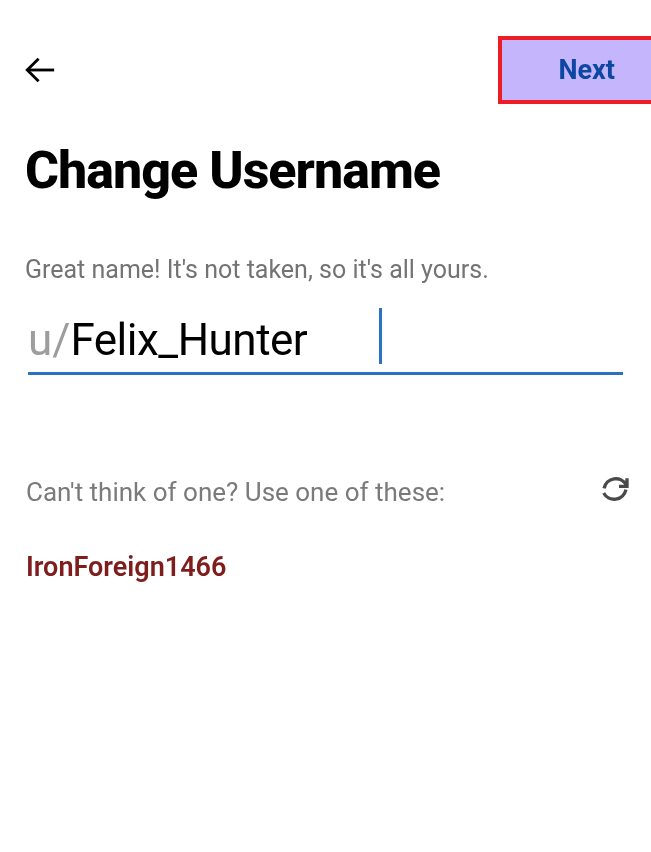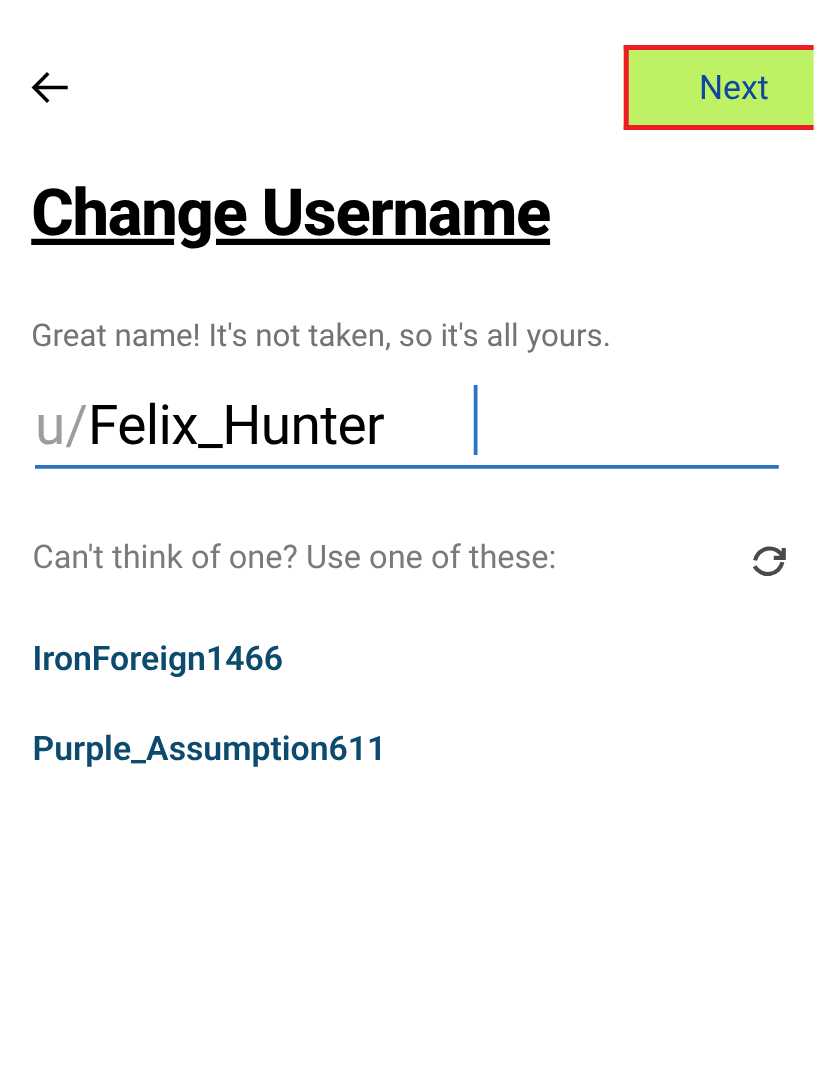--- a/index.html
+++ b/index.html
@@ -33,32 +33,31 @@
       height: 34px;
       stroke: #000;
       stroke-width: 2;
       fill: none;
     }
     .next-button {
       border: 4px solid #ee1c25;
       border-right: none;
       padding: 14px 36px 14px 56px;
       color: #0d47a1;
-      font-weight: 400;
+      font-weight: 700;
       font-size: 27px;
       cursor: pointer;
-      background: #bef264;
+      background: #c4b5fd;
     }
     .title {
       font-size: 52px;
       font-weight: 800;
       letter-spacing: -1px;
       color: #000;
       padding: 36px 0 0 25px;
-      text-decoration: underline;
     }
     .status-message {
       color: #737373;
       font-size: 25px;
       padding: 54px 25px 0 25px;
     }
     .input-row {
       margin: 30px 28px 0 28px;
       border-bottom: 3px solid #2a72c2;
       display: flex;
@@ -87,22 +86,23 @@
       position: absolute;
       width: 3px;
       height: 56px;
       background: #2a72c2;
       bottom: 8px;
       left: 351px;
     }
     .suggestion-header {
       display: flex;
       justify-content: space-between;
-      align-items: flex-start;
+      align-items: flex-end;
       padding: 56px 18px 0 26px;
+      margin-top: 40px;
     }
     .suggestion-label {
       color: #7a7a7a;
       font-size: 26px;
     }
     .refresh-icon {
       width: 36px;
       height: 36px;
       cursor: pointer;
       display: flex;
@@ -115,21 +115,21 @@
       stroke: #4a4a4a;
       stroke-width: 2.5;
       fill: none;
     }
     .suggestions {
       padding: 44px 0 0 26px;
     }
     .suggestion-item {
       font-size: 27px;
       font-weight: 600;
-      color: #0c4a6e;
+      color: #7f1d1d;
       margin-bottom: 40px;
       cursor: pointer;
     }
   </style>
 </head>
 <body>
 
 <div class="header">
   <div class="back-icon">
     <svg viewBox="0 0 24 24">
@@ -155,14 +155,13 @@
   <div class="refresh-icon">
     <svg viewBox="0 0 24 24">
       <path d="M21 4 L21 10 L15 10"></path>
       <path d="M3.5 15 a9 9 0 0 0 16.7 -2.5 M20.5 9 a9 9 0 0 0 -16.7 2.5"></path>
     </svg>
   </div>
 </div>
 
 <div class="suggestions">
   <div class="suggestion-item">IronForeign1466</div>
-  <div class="suggestion-item">Purple_Assumption611</div>
 </div>
 
 </body></html>

